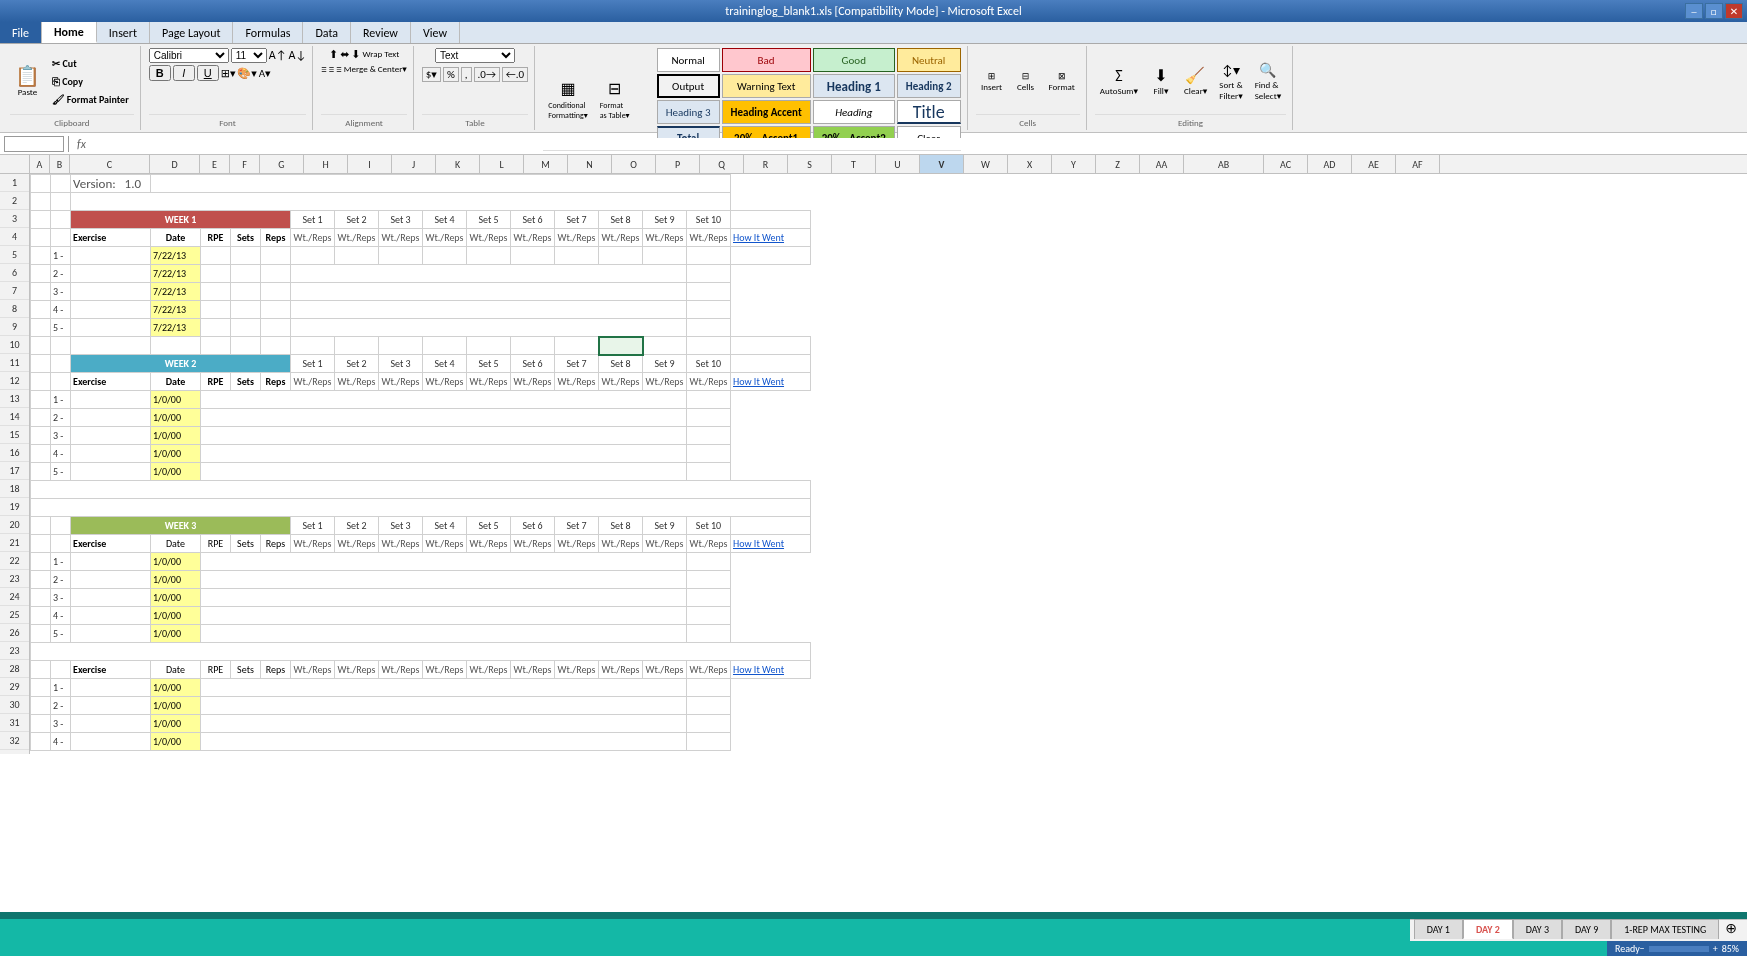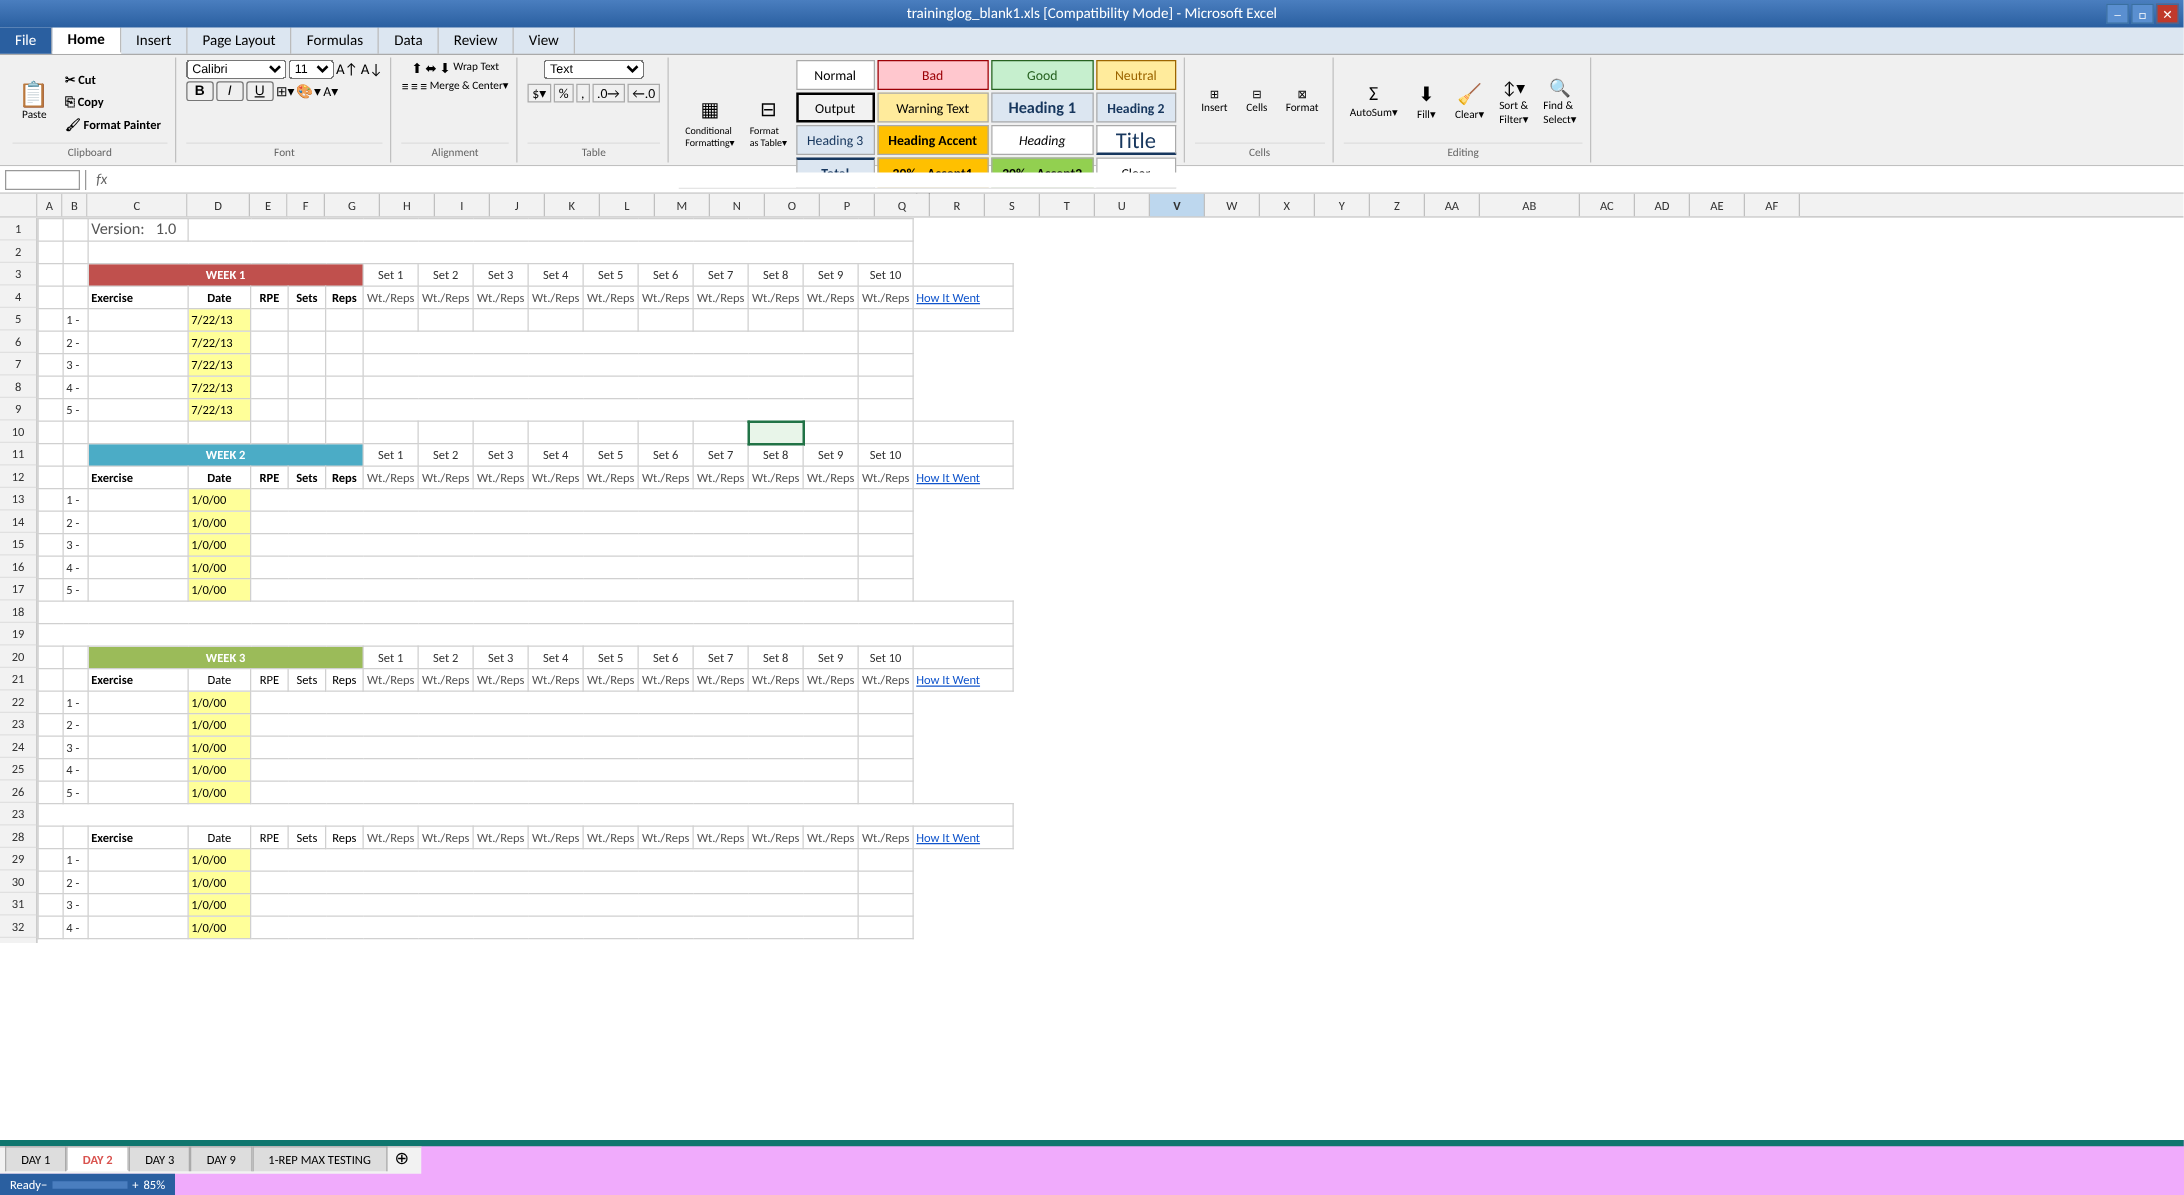--- a/index.html
+++ b/index.html
@@ -254,24 +254,24 @@
     .selected-cell { border: 2px solid #217346 !important; background: #e8f5e9; }
     .exercise-col { color: #333; }
 
     
     #bottom-bar {
       position: fixed;
       bottom: 0;
       left: 0;
       right: 0;
       height: 44px;
-      background: #f0abfc;
-      border-top: 5px solid #0f766e;
-      display: flex;
-      align-items: flex-start;
+      background: #14b8a6;
+      border-top: 7px solid #0f766e;
+      display: flex;
+      align-items: flex-end;
     }
     .sheet-tab {
       padding: 2px 12px;
       font-size: 10px;
       border: 1px solid #aaa;
       border-bottom: none;
       background: #ddd;
       cursor: pointer;
       height: 20px;
       display: flex;
@@ -339,21 +339,21 @@
           <div class="ribbon-btn-small">✂ Cut</div>
           <div class="ribbon-btn-small">⎘ Copy</div>
           <div class="ribbon-btn-small">🖌 Format Painter</div>
         </div>
       </div>
       <div class="ribbon-group-label">Clipboard</div>
     </div>
 
     <div class="ribbon-group">
       <div class="ribbon-group-content" style="flex-direction:column;align-items:flex-start;">
-        <div style="display:flex;gap:2px;align-items:flex-end;">
+        <div style="display:flex;gap:2px;align-items:flex-start;">
           <select style="font-size:10px;width:80px;">
             <option>Calibri</option>
           </select>
           <select style="font-size:10px;width:36px;">
             <option>11</option>
           </select>
           <span style="cursor:pointer;font-size:12px;">A↑</span>
           <span style="cursor:pointer;font-size:12px;">A↓</span>
         </div>
         <div style="display:flex;gap:2px;align-items:center;">
@@ -411,21 +411,21 @@
           <div class="ribbon-btn-small" style="flex-direction:column;align-items:center;">
             <span style="font-size:16px;">▦</span>
             <span style="font-size:8px;">Conditional<br>Formatting▾</span>
           </div>
           <div class="ribbon-btn-small" style="flex-direction:column;align-items:center;">
             <span style="font-size:16px;">⊟</span>
             <span style="font-size:8px;">Format<br>as Table▾</span>
           </div>
         </div>
 
-        <div style="display:grid;grid-template-columns:repeat(4,auto);gap:2px;">
+        <div style="display:grid;grid-template-columns:repeat(4,auto);gap:2px;margin-left:20px;">
           <div class="style-box style-normal">Normal</div>
           <div class="style-box style-bad">Bad</div>
           <div class="style-box style-good">Good</div>
           <div class="style-box style-neutral">Neutral</div>
           <div class="style-box style-output">Output</div>
           <div class="style-box style-warning">Warning Text</div>
           <div class="style-box style-h1">Heading 1</div>
           <div class="style-box style-h2">Heading 2</div>
           <div class="style-box style-h3">Heading 3</div>
           <div class="style-box style-accent1">Heading Accent</div>

